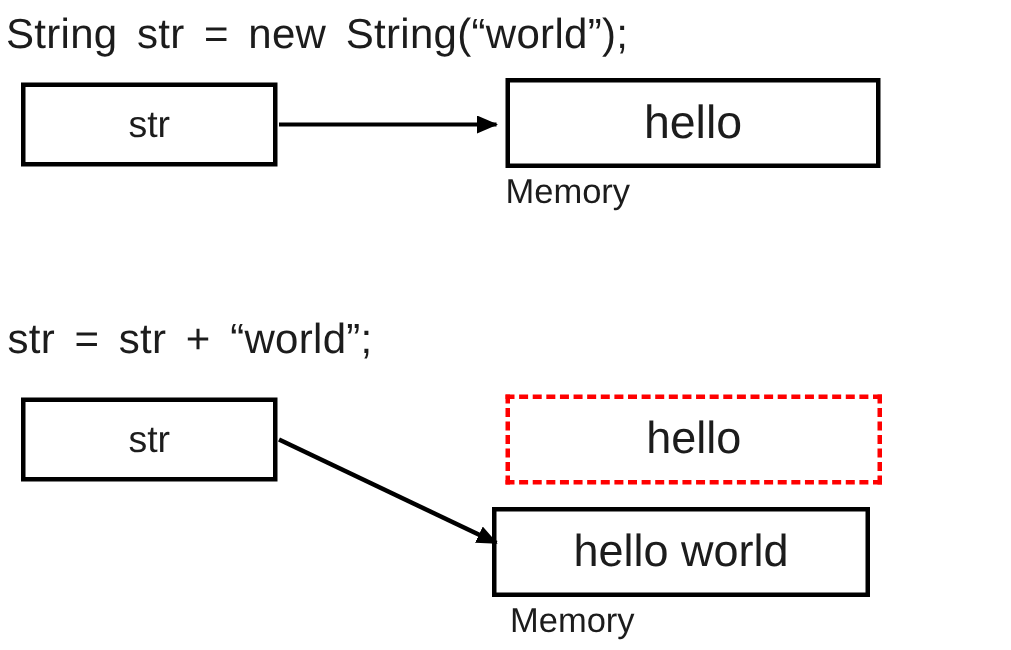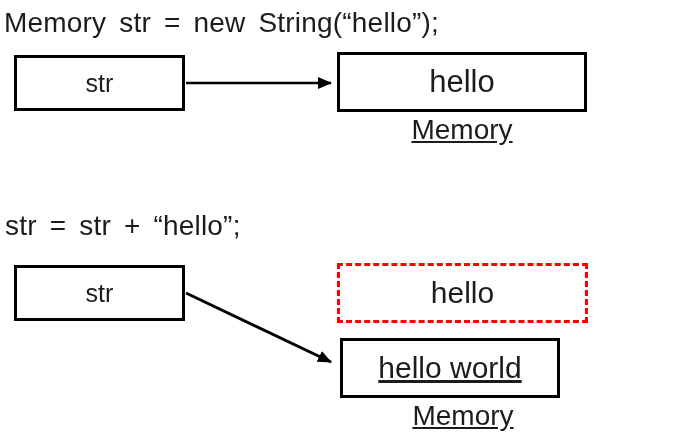--- a/index.html
+++ b/index.html
@@ -43,28 +43,26 @@
     color: var(--text-color);
   }
   .box-str-top       { left: 14px;  top: 55px;  width: 171px; height: 56px; }
   .box-hello-top     { left: 337px; top: 52px;  width: 250px; height: 60px; font-size: 31px; }
   .box-str-bottom    { left: 14px;  top: 265px; width: 171px; height: 56px; }
   .box-garbage {
     left: 337px; top: 263px; width: 251px; height: 60px;
     border: 3px dashed var(--accent-red);
     font-size: 30px;
   }
-  .box-helloworld    { left: 340px; top: 338px; width: 220px; height: 60px; font-size: 30px; text-decoration: underline; }
+  .box-helloworld    { left: 328px; top: 338px; width: 252px; height: 60px; font-size: 30px; }
 
   .memory-label {
     position: absolute;
-    text-align: center;
-    font-size: 28px;
+    font-size: 23px;
     color: var(--text-color);
-    text-decoration: underline;
   }
   .memory-top    { left: 337px; top: 114px; width: 250px; }
   .memory-bottom { left: 340px; top: 400px; width: 246px; }
 
   .gc-label {
     position: absolute;
     left: 420px; top: 225px; width: 250px;
     text-align: right;
     font-size: 25px;
     color: var(--accent-red);
@@ -75,33 +73,33 @@
     left: 0; top: 0;
     width: 674px; height: 433px;
     pointer-events: none;
   }
 </style>
 </head>
 <body>
 
 <div class="canvas">
 
-  <div class="code-line code-top">Memory str = new String(“hello”);</div>
+  <div class="code-line code-top">String str = new String(“world”);</div>
 
   <div class="box box-str-top">
     <span>str</span>
   </div>
 
   <div class="box box-hello-top">
     <span>hello</span>
   </div>
 
   <div class="memory-label memory-top">Memory</div>
 
-  <div class="code-line code-bottom">str = str + “hello”;</div>
+  <div class="code-line code-bottom">str = str + “world”;</div>
 
 
   <div class="box box-str-bottom">
     <span>str</span>
   </div>
 
   <div class="box box-garbage">
     <span>hello</span>
   </div>
 

